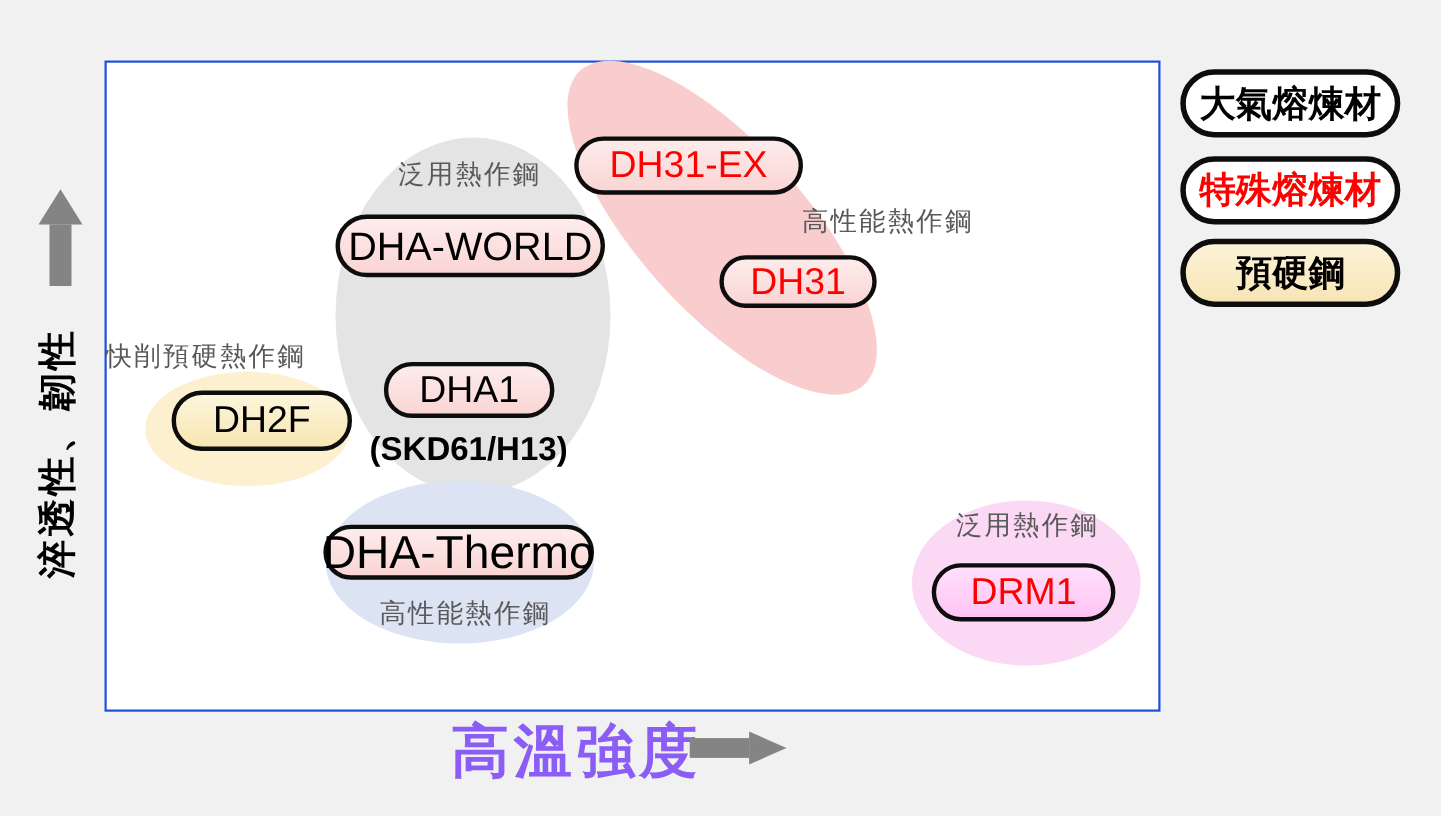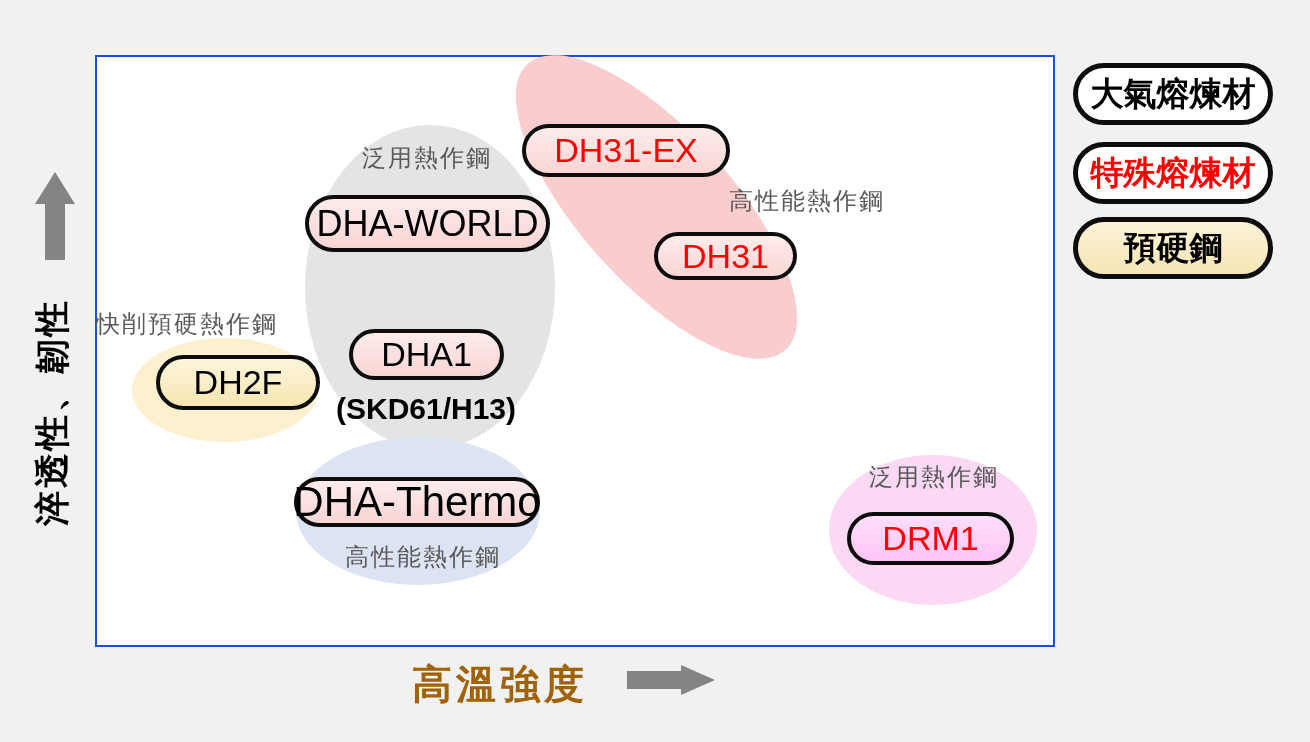--- a/index.html
+++ b/index.html
@@ -57,22 +57,22 @@
   .y-axis-arrow .head { width:0; height:0; border-left:20px solid transparent; border-right:20px solid transparent; border-bottom:32px solid #848484; }
   .y-axis-arrow .shaft { width:20px; height:56px; margin:0 auto; background:#848484; }
 
   .y-axis-label {
     position:absolute; left:52px; top:412px;
     transform:translate(-50%,-50%) rotate(-90deg);
     font-size:35px; font-weight:700; color:#000; white-space:nowrap; letter-spacing:3px;
   }
 
   .x-axis-label {
-    position:absolute; left:500px; top:684px; transform:translate(-50%,-50%);
-    font-size:40px; font-weight:700; color:#a16207; white-space:nowrap; letter-spacing:4px;
+    position:absolute; left:524px; top:684px; transform:translate(-50%,-50%);
+    font-size:53px; font-weight:700; color:#8b5cf6; white-space:nowrap; letter-spacing:4px;
   }
   .x-axis-arrow { position:absolute; left:627px; top:665px; height:30px; display:flex; align-items:center; }
   .x-axis-arrow .shaft { width:54px; height:18px; background:#848484; }
   .x-axis-arrow .head { width:0; height:0; border-top:15px solid transparent; border-bottom:15px solid transparent; border-left:34px solid #848484; }
 
   
   .legend-pill {
     position:absolute; left:1073px; width:200px; height:62px;
     display:flex; align-items:center; justify-content:center;
     background:#FFFFFF; border:5px solid #0D0D0D; border-radius:31px; box-sizing:border-box;

